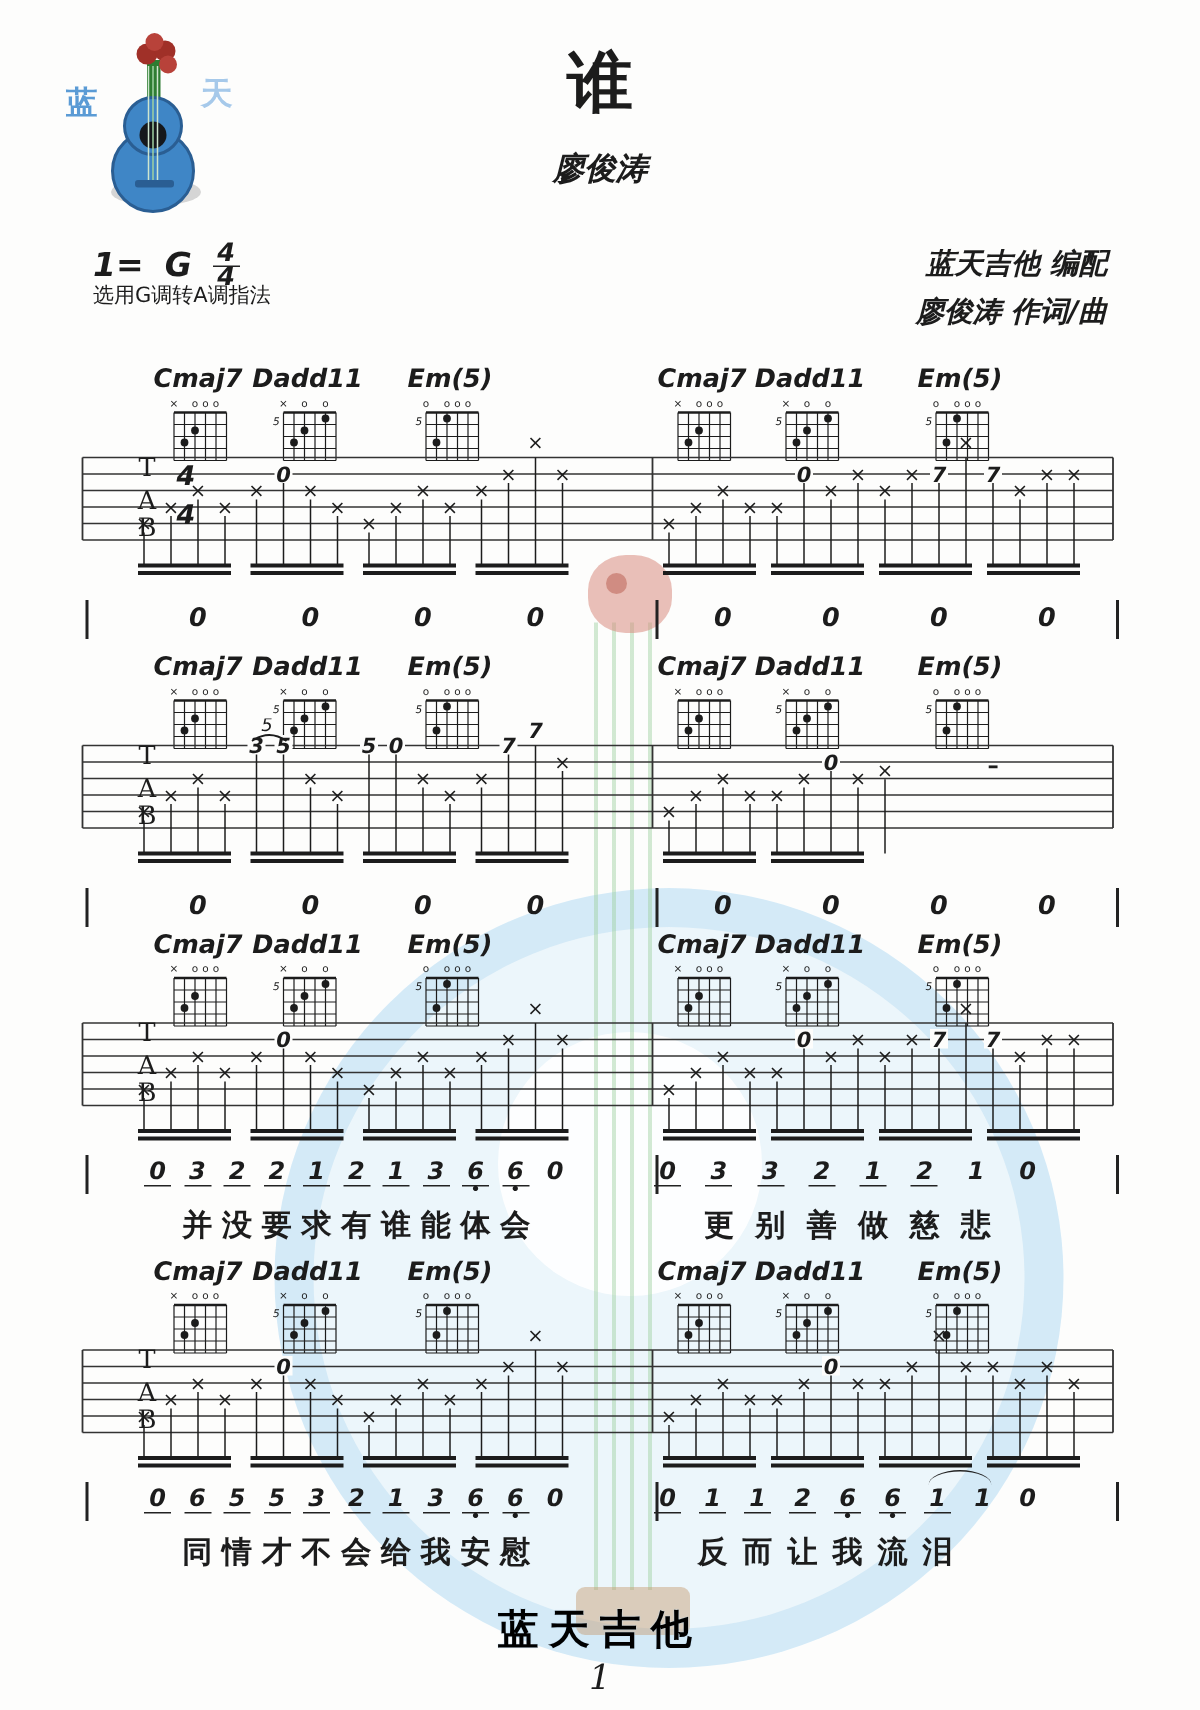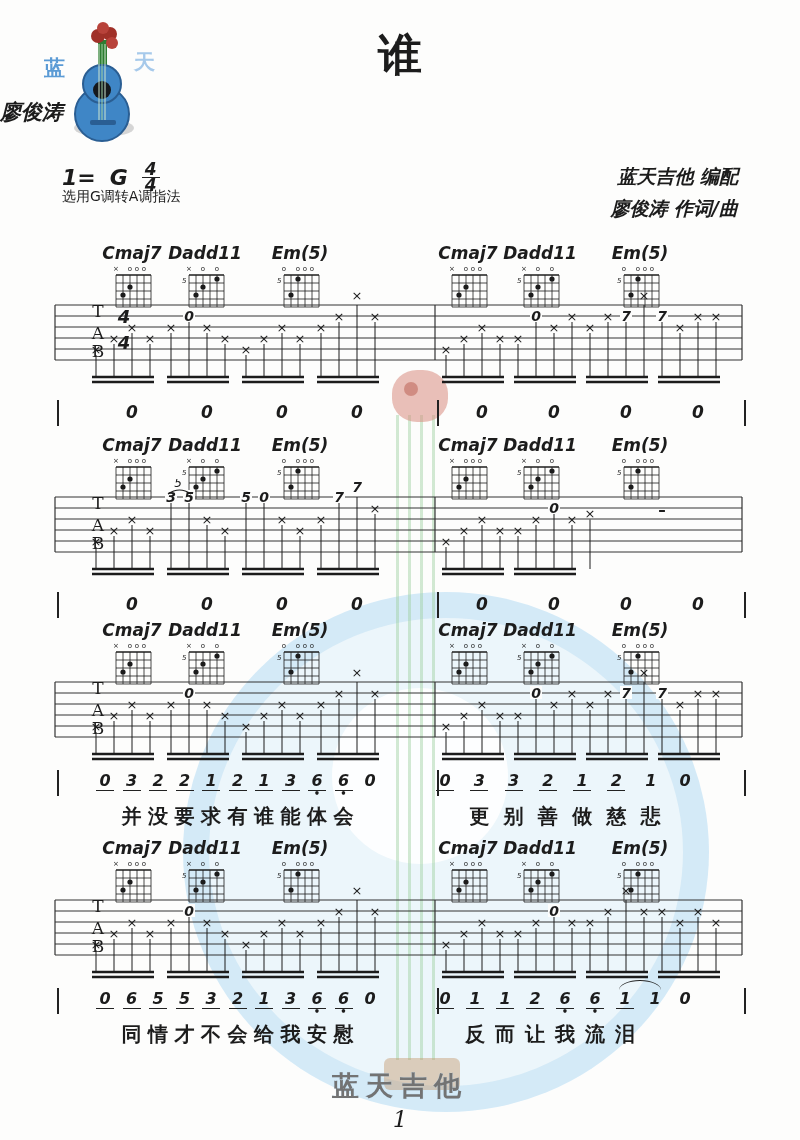--- a/index.html
+++ b/index.html
@@ -4,42 +4,42 @@
 <style>
   html,body{margin:0;padding:0;background:#e8e8e8;}
   .page{position:relative;width:800px;height:1140px;background:#fdfdfc;overflow:hidden;
         font-family:"DejaVu Sans","Liberation Sans",sans-serif;color:#1c1c1c;}
   .wm{position:absolute;z-index:0;pointer-events:none;}
   .content{position:absolute;inset:0;z-index:1;}
   
   .logo{position:absolute;left:42px;top:22px;width:120px;height:120px;}
   .logo .zi{position:absolute;font-size:21px;font-weight:bold;}
   .title{position:absolute;left:0;right:0;top:26px;text-align:center;font-size:44px;font-weight:bold;}
-  .subtitle{position:absolute;left:0;right:0;top:98px;text-align:left;font-size:21px;font-weight:600;font-style:italic;}
+  .subtitle{position:absolute;left:0;right:0;top:98px;text-align:center;font-size:21px;font-weight:600;font-style:italic;}
   
   .keyline{position:absolute;left:62px;top:162px;font-size:22px;font-style:italic;font-weight:600;display:flex;align-items:center;gap:14px;}
   .frac{display:inline-flex;flex-direction:column;align-items:center;font-size:17px;line-height:15px;font-weight:bold;}
   .frac .tp{border-bottom:1.5px solid #222;padding:0 3px;}
   .fingering{position:absolute;left:62px;top:188px;font-size:14px;font-weight:400;}
   .credits{position:absolute;right:62px;top:160px;text-align:right;font-size:19px;font-weight:600;line-height:32px;font-style:italic;}
   
   .system{position:absolute;left:50px;width:700px;height:215px;}
   .chordlabel{position:absolute;font-size:17px;font-weight:600;font-style:italic;transform:translateX(-50%);white-space:nowrap;}
   .stave{position:absolute;left:0;top:44px;}
   .belowrow{position:absolute;height:30px;left:0;width:700px;}
   .bass0{position:absolute;font-size:17px;font-weight:600;font-style:italic;transform:translateX(-50%);}
   .bline{position:absolute;width:1.5px;height:26px;background:#222;top:0;}
   .mnote{position:absolute;width:18px;text-align:center;font-size:16px;font-style:italic;font-weight:600;transform:translateX(-50%);}
   .mnote.ul{border-bottom:1.5px solid #222;}
   .mnote .ldot{position:absolute;left:50%;bottom:-9px;transform:translateX(-50%);font-size:10px;}
   .tie{position:absolute;height:9px;border-top:1.6px solid #222;border-radius:50% 50% 0 0 / 100% 100% 0 0;top:-8px;}
   .lyric{position:absolute;font-size:20px;font-weight:600;transform:translateX(-50%);white-space:nowrap;}
   
   .brand{position:absolute;left:0;right:0;top:1068px;text-align:center;font-size:27px;font-weight:bold;
-         color:#737373;letter-spacing:7px;text-shadow:0 0 1px #b9d9f2;}
+         color:#000000;letter-spacing:7px;text-shadow:0 0 1px #b9d9f2;}
   .pageno{position:absolute;left:0;right:0;top:1106px;text-align:center;font-size:23px;font-style:italic;font-family:"DejaVu Serif",serif;}
 </style>
 </head>
 <body>
 
 <div class="page">
 
   <div class="wm" style="left:183px;top:592px;width:474px;height:468px;border-radius:50%;background:#e9f5fb;border:26px solid rgba(196,227,246,.85);opacity:.8;"></div>
   <div class="wm" style="left:332px;top:688px;width:176px;height:176px;border-radius:50%;background:#ffffff;opacity:.9;"></div>
   <div class="wm" style="left:396px;top:415px;width:48px;height:645px;opacity:.45;background:repeating-linear-gradient(90deg,#9ccf9e 0 3px,transparent 3px 12px);"></div>

